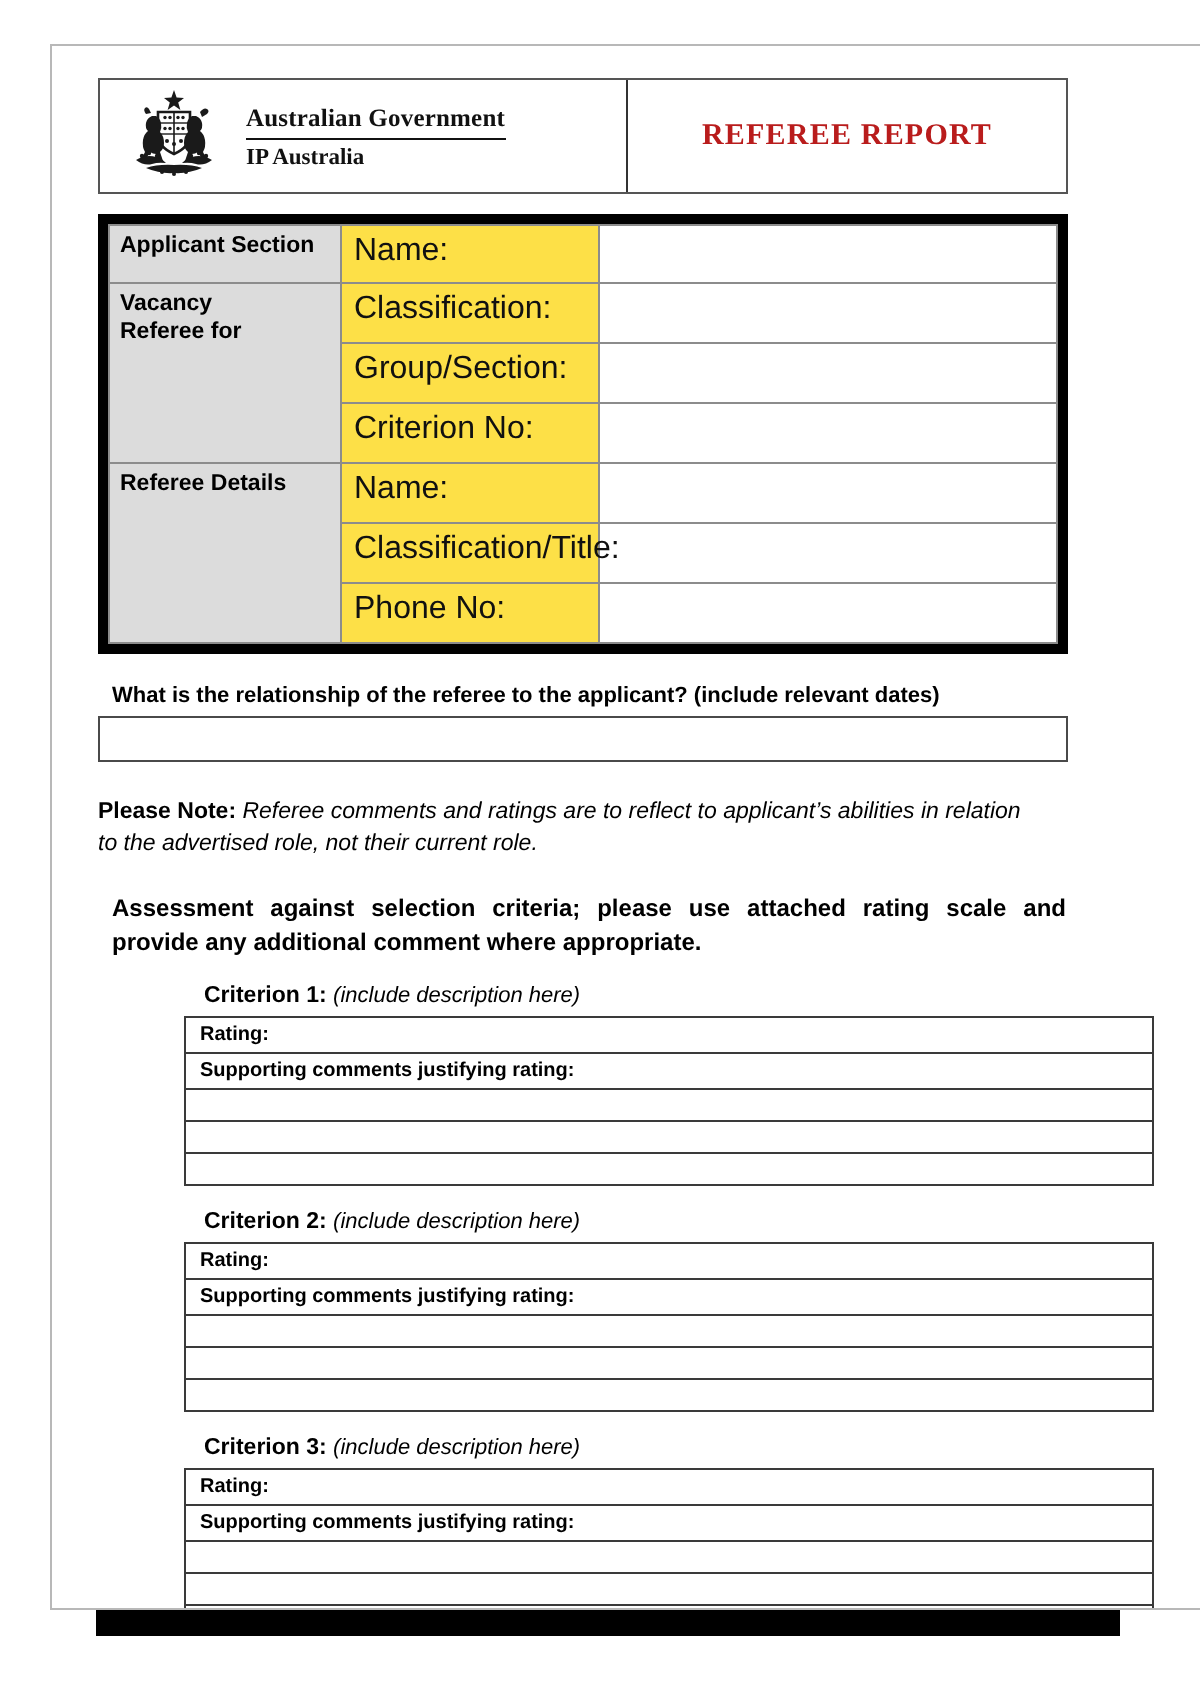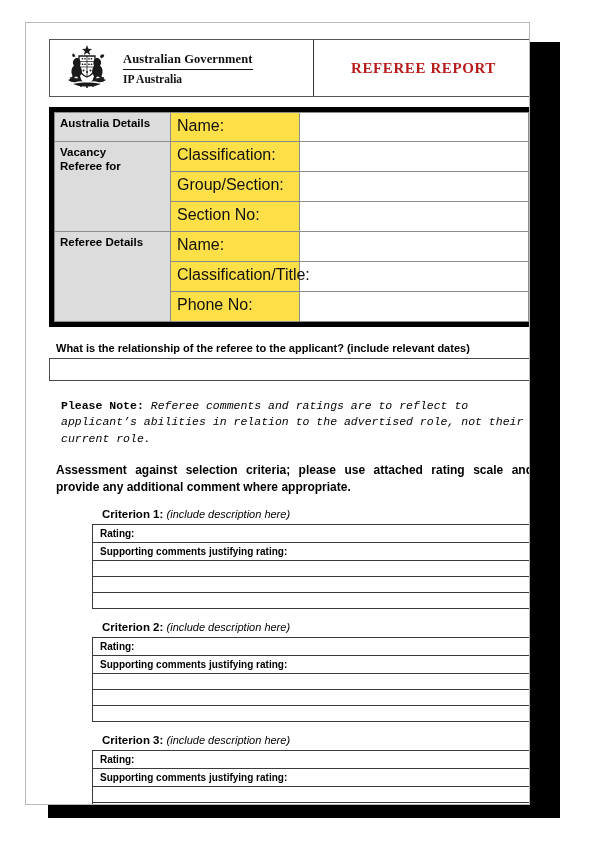--- a/index.html
+++ b/index.html
@@ -29,21 +29,21 @@
     top: 42px;
     width: 512px;
     height: 776px;
     background: #000000;
   }
 
   .page {
     position: absolute;
     left: 25px;
     top: 22px;
-    width: 505px;
+    width: 576px;
     height: 783px;
     background: #ffffff;
     border: 1px solid #b8b8b8;
     box-sizing: border-box;
     overflow: hidden;
   }
 
   .page-inner {
     position: absolute;
     left: 23px;
@@ -164,23 +164,23 @@
     width: 485px;
     height: 23px;
     border: 1px solid #4a4a4a;
     box-sizing: border-box;
     background: #fff;
   }
 
   
   .note {
     margin-top: 17px;
-    margin-left: 12px;
+    margin-left: 0;
     width: 470px;
-    font-family: Liberation Mono, monospace;
+    font-family: Liberation Sans, sans-serif;
     font-size: 11.5px;
     line-height: 1.42;
     color: #000;
   }
   .note b { font-weight: bold; font-style: normal; }
   .note i { font-style: italic; }
 
   
   .assess {
     margin-top: 15px;
@@ -286,35 +286,35 @@
         </div>
         <div class="hdr-right">
           <div class="hdr-title">REFEREE REPORT</div>
         </div>
       </div>
 
       <div class="details-wrap">
         <table class="details">
           <tbody>
               <tr>
-            <td class="c-group r-h">Australia Details</td>
+            <td class="c-group r-h">Applicant Section</td>
             <td class="c-label r-h">Name:</td>
             <td class="c-val r-h"></td>
           </tr>
           <tr>
             <td class="c-group" rowspan="3"><span>Vacancy</span><br><span>Referee for</span></td>
             <td class="c-label r-t">Classification:</td>
             <td class="c-val r-t"></td>
           </tr>
           <tr>
             <td class="c-label r-t">Group/Section:</td>
             <td class="c-val r-t"></td>
           </tr>
           <tr>
-            <td class="c-label r-t">Section No:</td>
+            <td class="c-label r-t">Criterion No:</td>
             <td class="c-val r-t"></td>
           </tr>
           <tr>
             <td class="c-group" rowspan="3">Referee Details</td>
             <td class="c-label r-t">Name:</td>
             <td class="c-val r-t"></td>
           </tr>
           <tr>
             <td class="c-label r-t">Classification/Title:</td>
             <td class="c-val r-t"></td>

